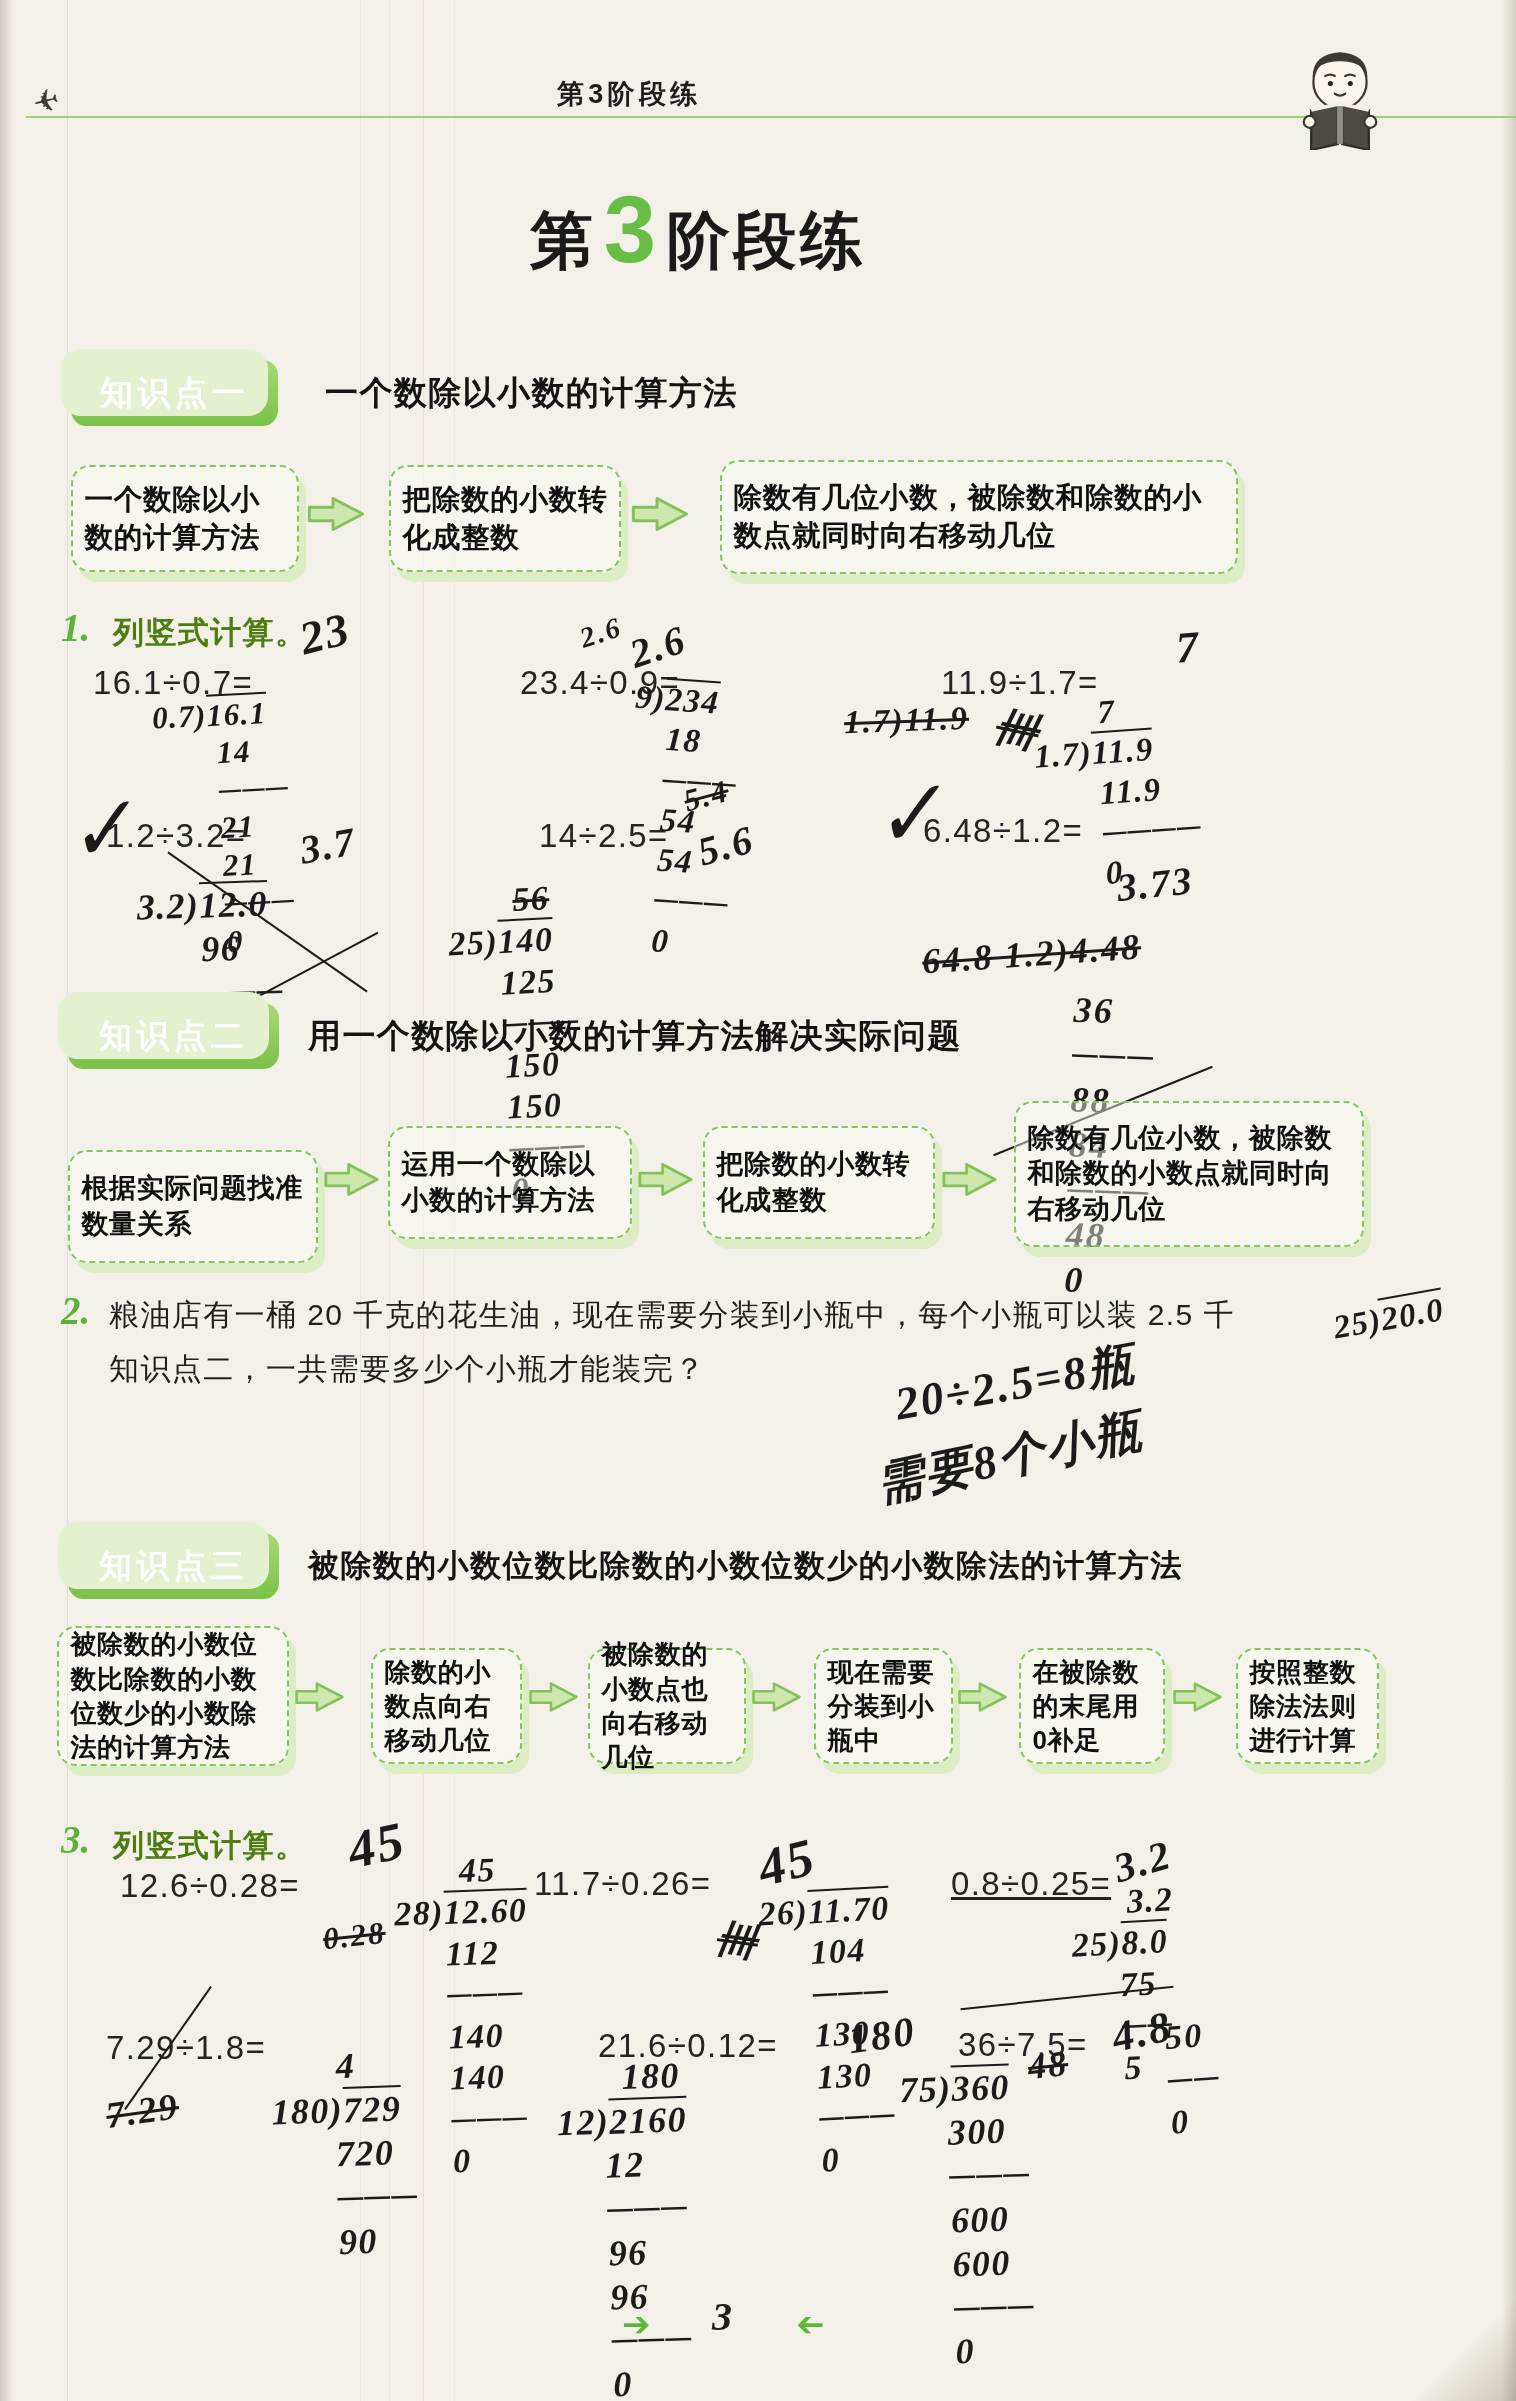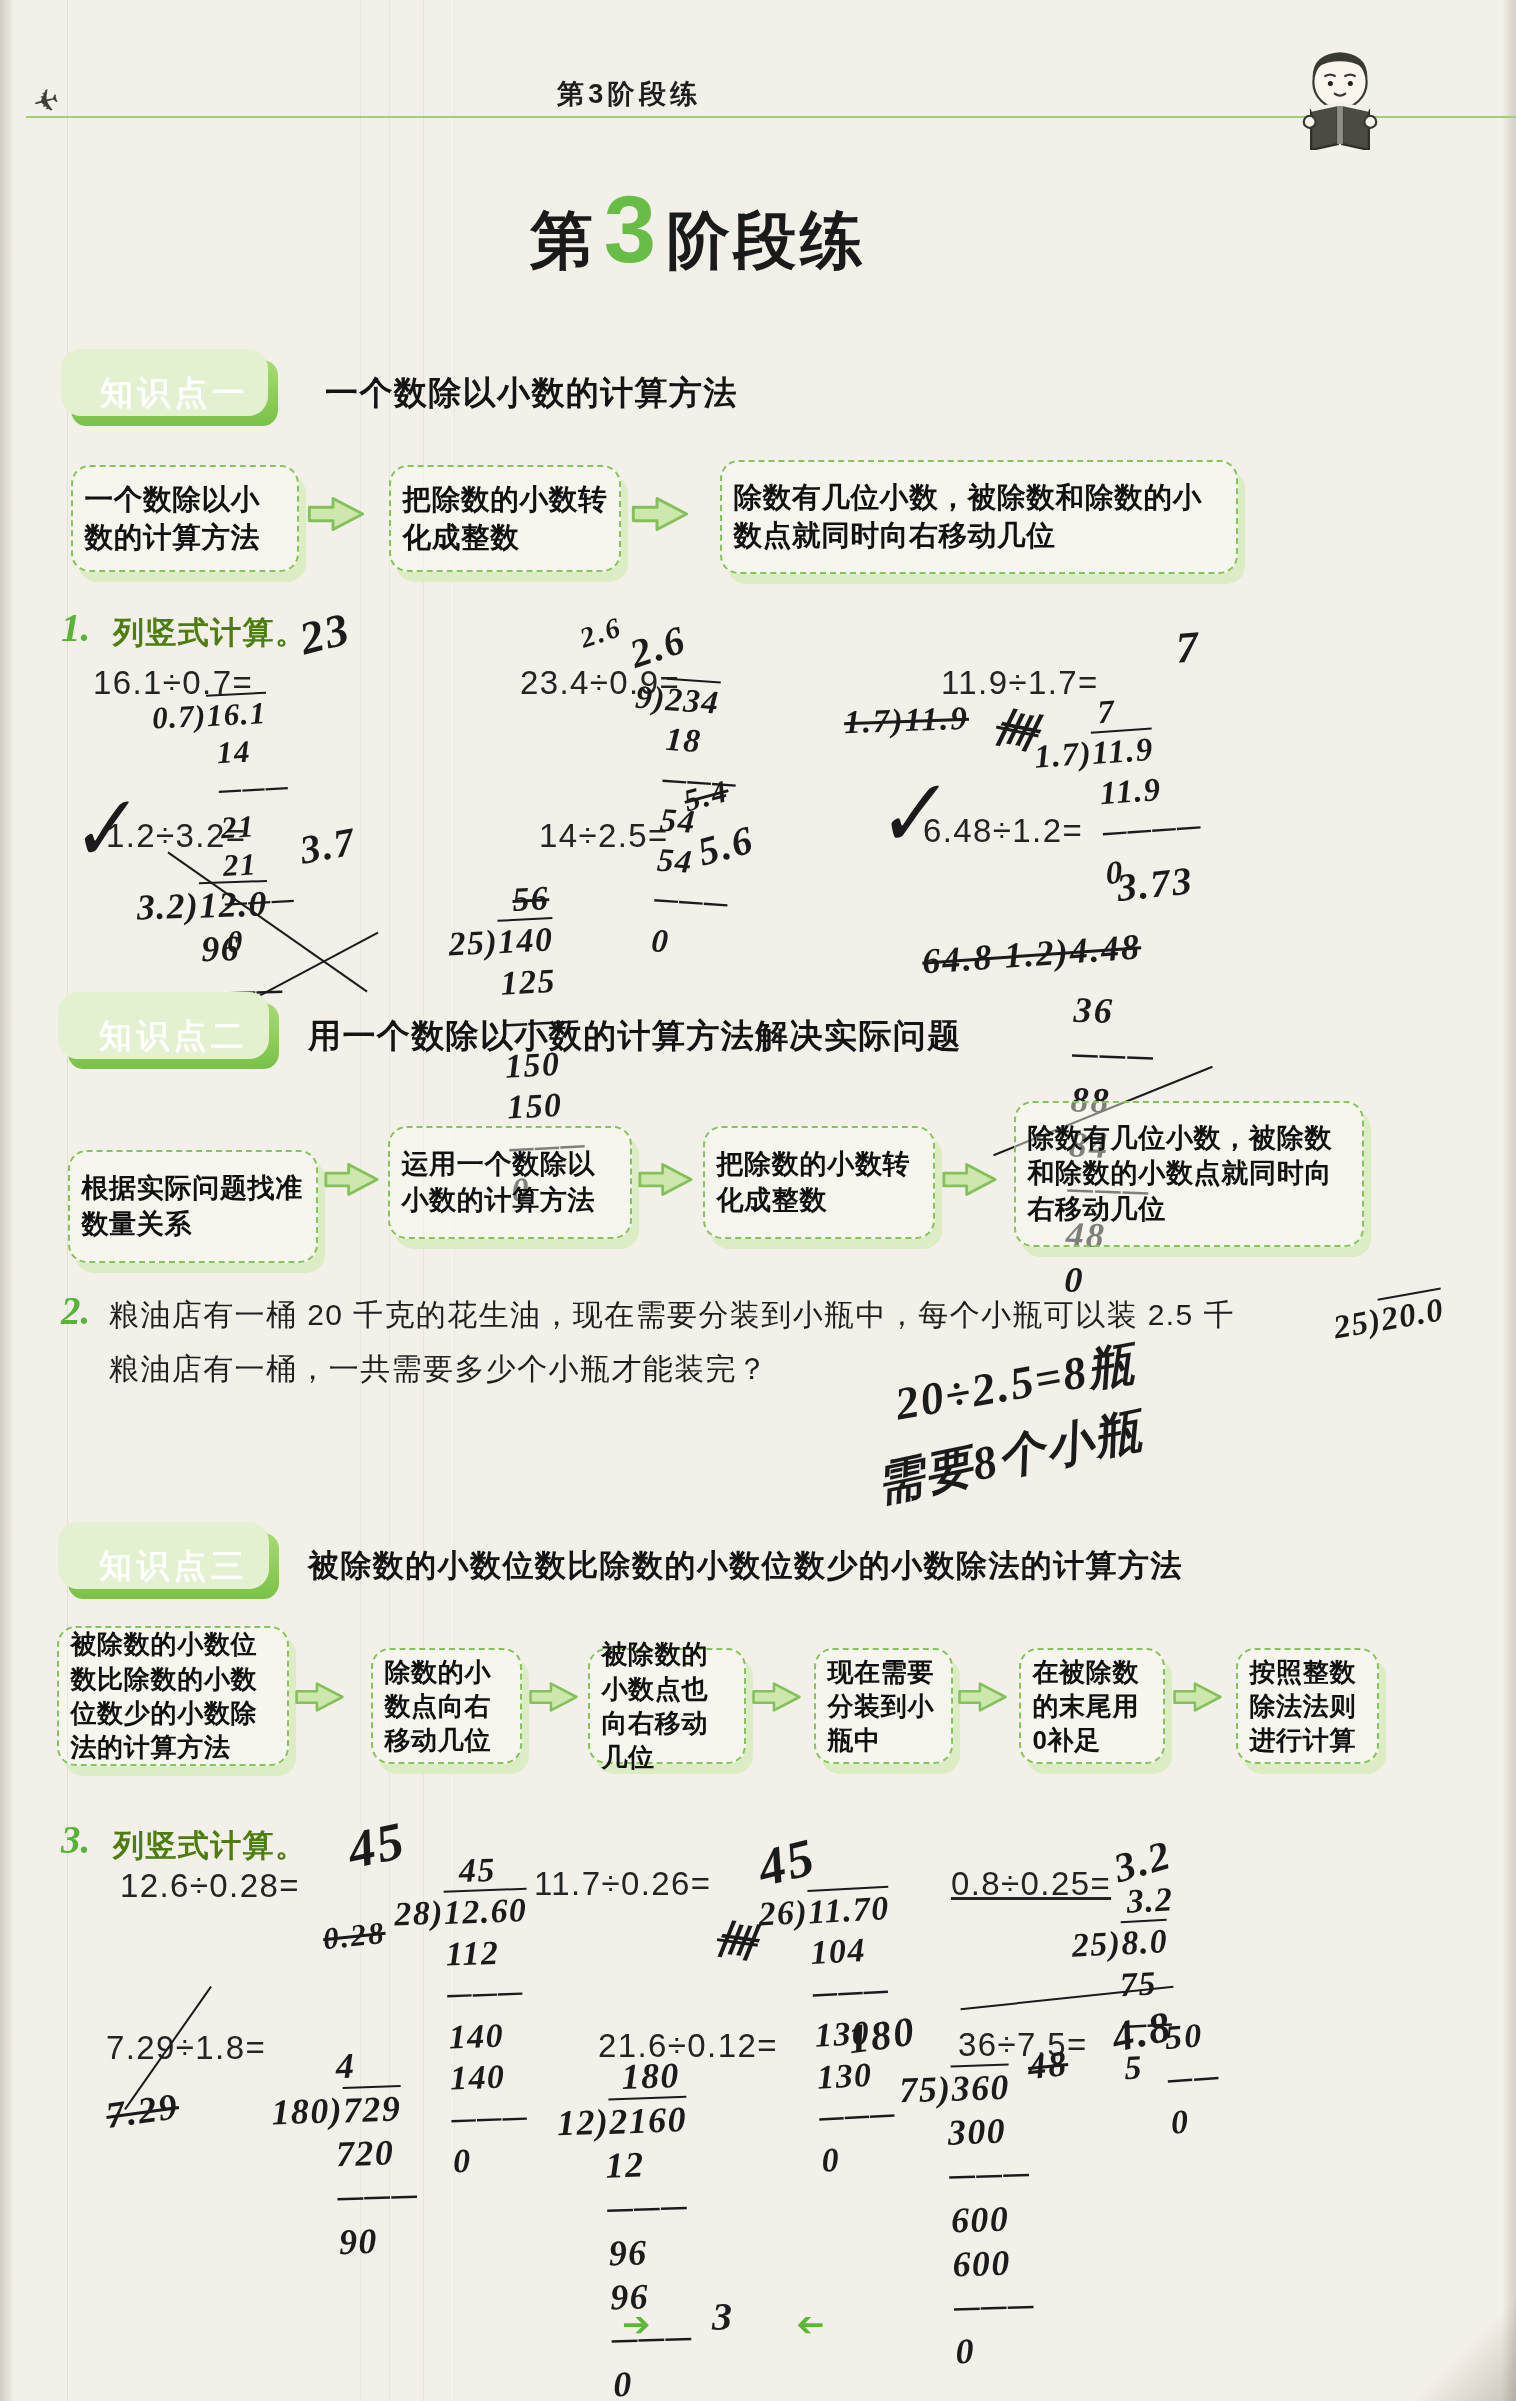--- a/index.html
+++ b/index.html
@@ -185,21 +185,21 @@
     <path d="M4 18 H36 V6 L76 27 L36 48 V36 H4 Z" fill="#cde7ad" stroke="#84c15c" stroke-width="4" stroke-linejoin="round"></path>
   </svg>
   <div class="flowbox" style="left:703px;top:1126px;width:232px;height:113px;font-size:27px;">把除数的小数转化成整数</div>
   <svg class="arrow" style="left:941px;top:1160px;" width="57" height="39" viewBox="0 0 80 54">
     <path d="M4 18 H36 V6 L76 27 L36 48 V36 H4 Z" fill="#cde7ad" stroke="#84c15c" stroke-width="4" stroke-linejoin="round"></path>
   </svg>
   <div class="flowbox" style="left:1014px;top:1101px;width:350px;height:146px;font-size:27px;">除数有几位小数，被除数和除数的小数点就同时向右移动几位</div>
 
   <div class="qnum" style="left:61px;top:1288px;">2.</div>
   <div class="ptext" style="left:109px;top:1295px;text-align:right;">粮油店有一桶 20 千克的花生油，现在需要分装到小瓶中，每个小瓶可以装 2.5 千</div>
-  <div class="ptext" style="left:109px;top:1349px;">粮油店有一桶，一共需要多少个小瓶才能装完？</div>
+  <div class="ptext" style="left:109px;top:1349px;">知识点二，一共需要多少个小瓶才能装完？</div>
 
   <div class="ld" style="left:1333px;top:1298px;font-size:33px;transform:rotate(-10deg);">
     <span><span class="dvr">25)</span><span class="dvd">20.0</span></span>
   </div>
   <div class="hw" style="left:894px;top:1355px;font-size:46px;transform:rotate(-10deg);">20÷2.5=8瓶</div>
   <div class="hw" style="left:874px;top:1428px;font-size:47px;transform:rotate(-12deg);">需要8个小瓶</div>
 
   <div class="badge" style="left:68px;top:1533px;width:211px;height:66px;">知识点三</div>
   <div class="kptitle" style="left:308px;top:1545px;font-size:31px;">被除数的小数位数比除数的小数位数少的小数除法的计算方法</div>
 

